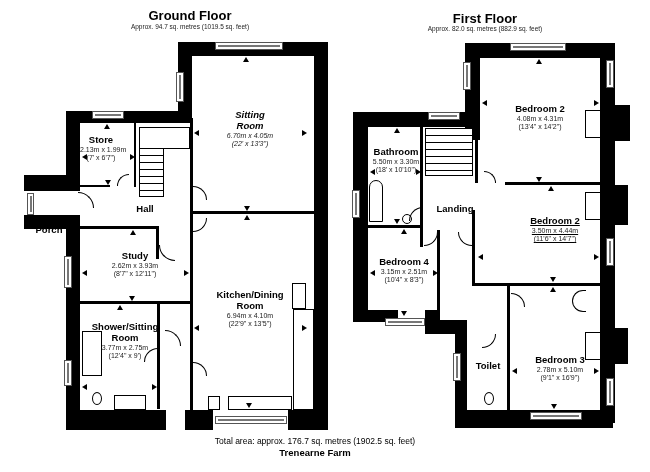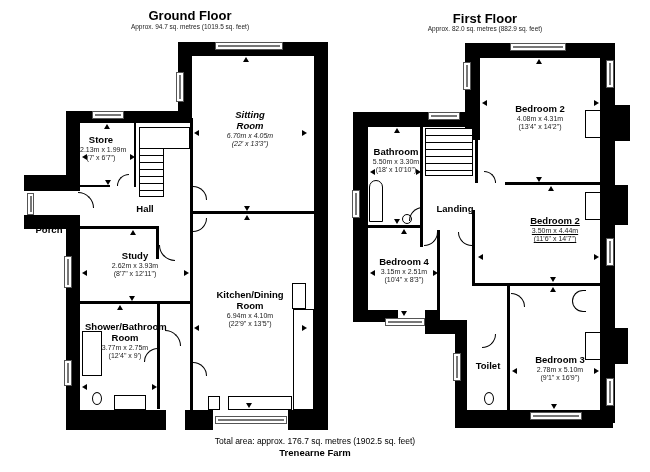--- a/index.html
+++ b/index.html
@@ -113,21 +113,21 @@
     <span class="dim">2.62m x 3.93m</span>
     <span class="dim">(8'7" x 12'11")</span>
   </div>
   <div class="room" style="left:200px; top:290px; width:100px;">
     <span class="name">Kitchen/Dining</span>
     <span class="name">Room</span>
     <span class="dim">6.94m x 4.10m</span>
     <span class="dim">(22'9" x 13'5")</span>
   </div>
   <div class="room" style="left:85px; top:322px; width:80px;">
-    <span class="name">Shower/Bathroom</span>
+    <span class="name">Shower/Sitting</span>
     <span class="name">Room</span>
     <span class="dim">3.77m x 2.75m</span>
     <span class="dim">(12'4" x 9')</span>
   </div>
 
   <div class="arrow arr-up" style="left:243px; top:57px;"></div>
   <div class="arrow arr-left" style="left:194px; top:130px;"></div>
   <div class="arrow arr-right" style="left:302px; top:130px;"></div>
   <div class="arrow arr-down" style="left:244px; top:206px;"></div>
   <div class="arrow arr-up" style="left:244px; top:215px;"></div>

